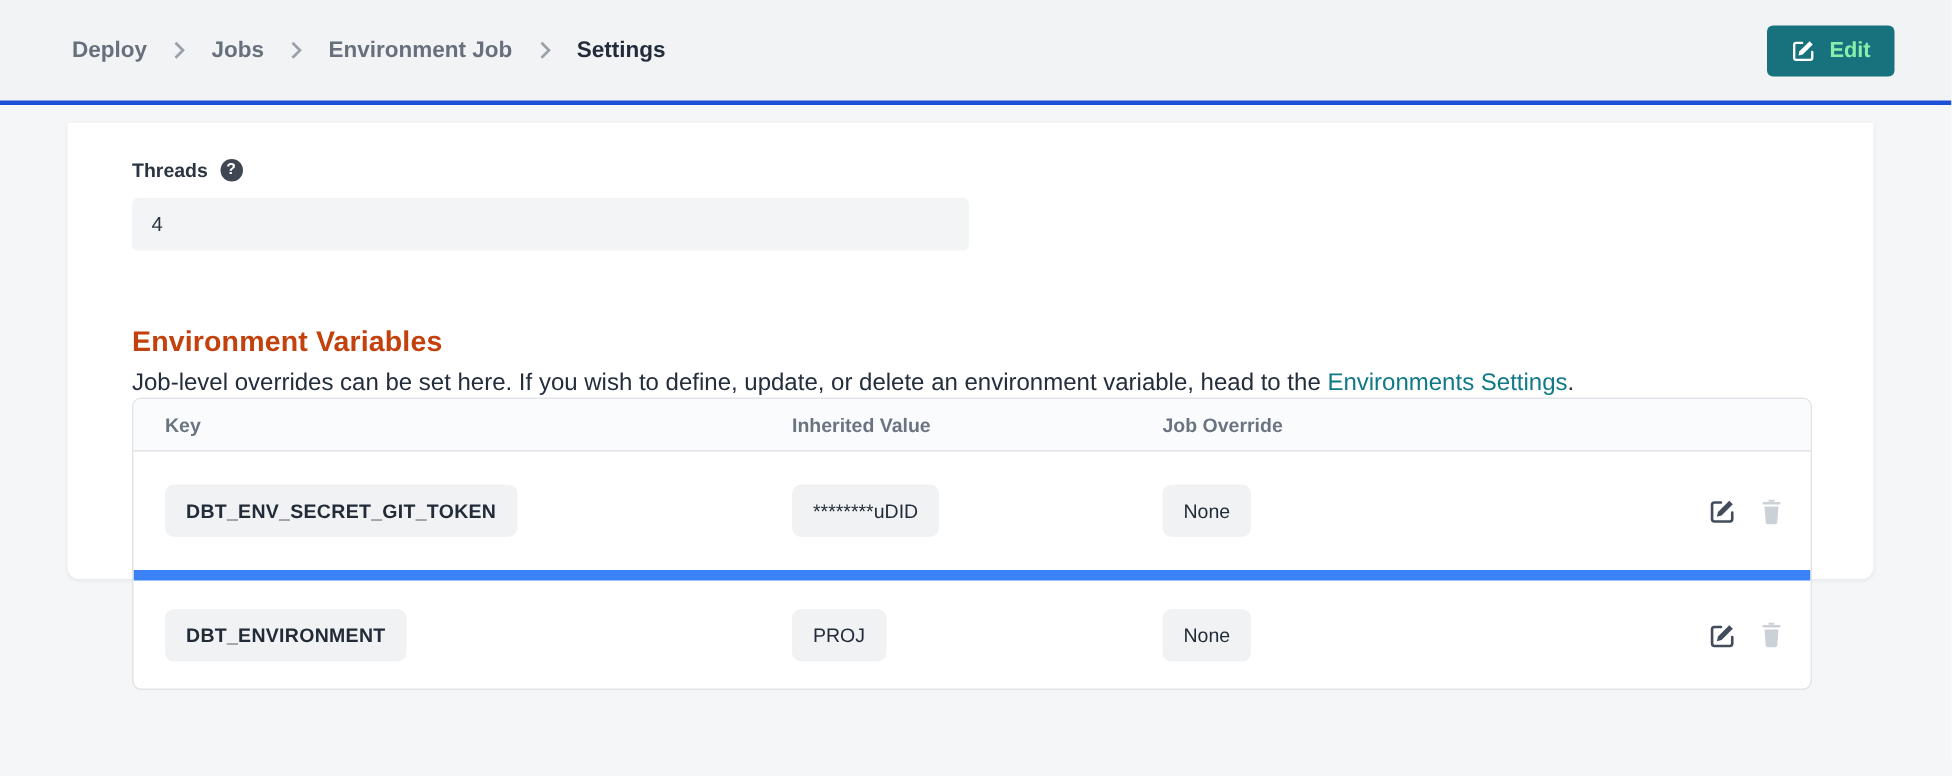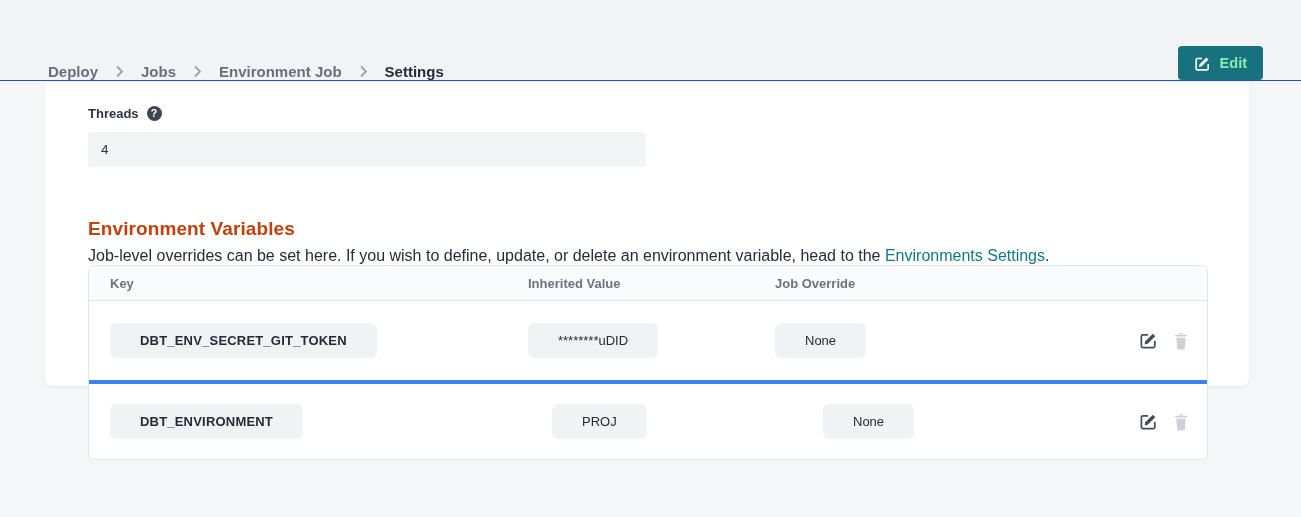--- a/index.html
+++ b/index.html
@@ -8,24 +8,24 @@
     width: 1301px; height: 517px;
     background: #f5f6f8;
     font-family: "Liberation Sans", sans-serif;
     color: #232d3b;
     position: relative;
     overflow: hidden;
   }
 
   
   .topbar {
-    height: 81px;
+    height: 70px;
     background: #f2f3f5;
-    border-bottom: 1px solid #1d4ed8;
-    display: flex; align-items: flex-end; justify-content: space-between;
+    border-bottom: 3px solid #1d4ed8;
+    display: flex; align-items: center; justify-content: space-between;
     padding: 0 38px 0 48px;
   }
   .breadcrumb { display: flex; align-items: center; gap: 17px; }
   .crumb { font-size: 15px; font-weight: 600; color: #68707d; cursor: pointer; }
   .crumb.current { color: #232c3a; font-weight: 700; cursor: default; }
   .chev { display: flex; align-items: center; }
 
   .edit-btn {
     display: flex; align-items: center; gap: 9px;
     background: #17727e; color: #86efac;
@@ -94,26 +94,26 @@
     padding-left: 21px;
   }
   .t-head .th { font-size: 13px; font-weight: 700; color: #6a7480; }
   .t-row {
     display: grid;
     grid-template-columns: 418px 247px 220px 1fr;
     align-items: center;
     height: 79px;
     padding-left: 21px;
   }
-  .t-row + .t-row { border-top: 4px solid #3b82f6; gap: 24px; }
+  .t-row + .t-row { border-top: 7px solid #3b82f6; }
   .pill {
     display: inline-block;
     background: #f1f2f4;
     border-radius: 6px;
-    padding: 10px 30px;
+    padding: 10px 14px;
     font-size: 13px; color: #222c38;
     max-width: 100%;
   }
   .pill.key { font-weight: 700; letter-spacing: 0.2px; }
   .cell { min-width: 0; }
   .actions {
     display: flex; align-items: center; justify-content: flex-end;
     gap: 15px; padding-right: 18px;
   }
   .icon-btn {

